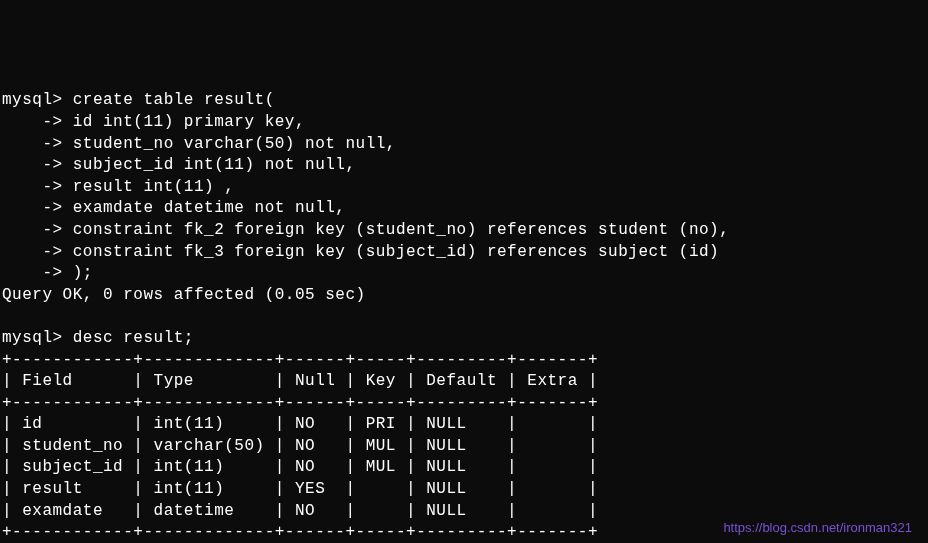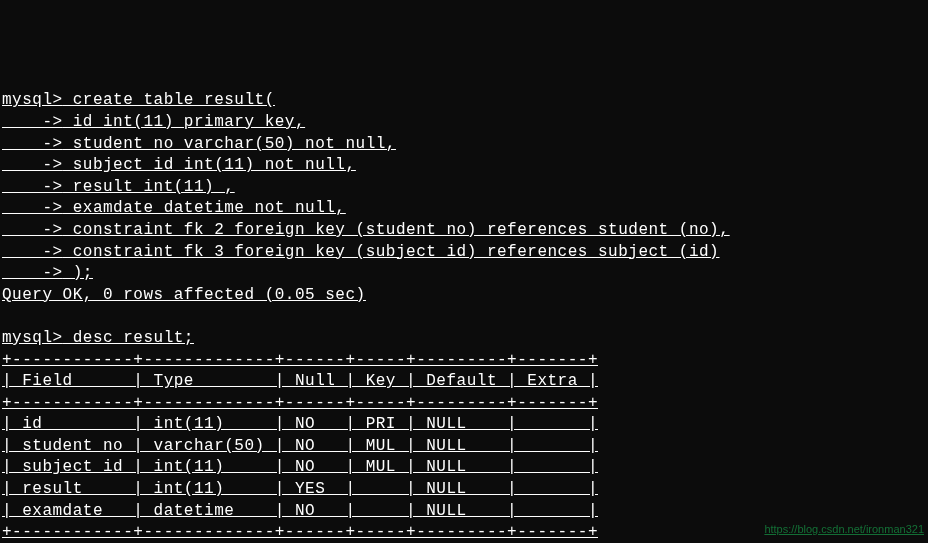--- a/index.html
+++ b/index.html
@@ -1,35 +1,35 @@
 <!DOCTYPE html>
 <html><head>
   <meta charset="utf-8">
   <style>
-    * { margin: 0; padding: 0; box-sizing: border-box; text-decoration: underline; }
+    * { margin: 0; padding: 0; box-sizing: border-box; }
     body {
       background: #0c0c0c;
       color: #ffffff;
       font-family: 'Consolas', 'Courier New', monospace;
       font-size: 16px;
       line-height: 1.35;
       padding: 4px 2px;
       width: 928px;
       height: 543px;
       overflow: hidden;
       white-space: pre;
       letter-spacing: 0.5px;
     }
     .watermark {
       position: absolute;
       bottom: 6px;
-      right: 4px;
+      right: 16px;
       font-family: Arial, sans-serif;
-      font-size: 11px;
-      color: #15803d;
+      font-size: 13px;
+      color: #8b5cf6;
       opacity: 0.85;
       letter-spacing: 0;
     }
   </style>
 </head>
 <body>
 
 
 
 <div><span>mysql&gt;</span><span> create table result(</span>

